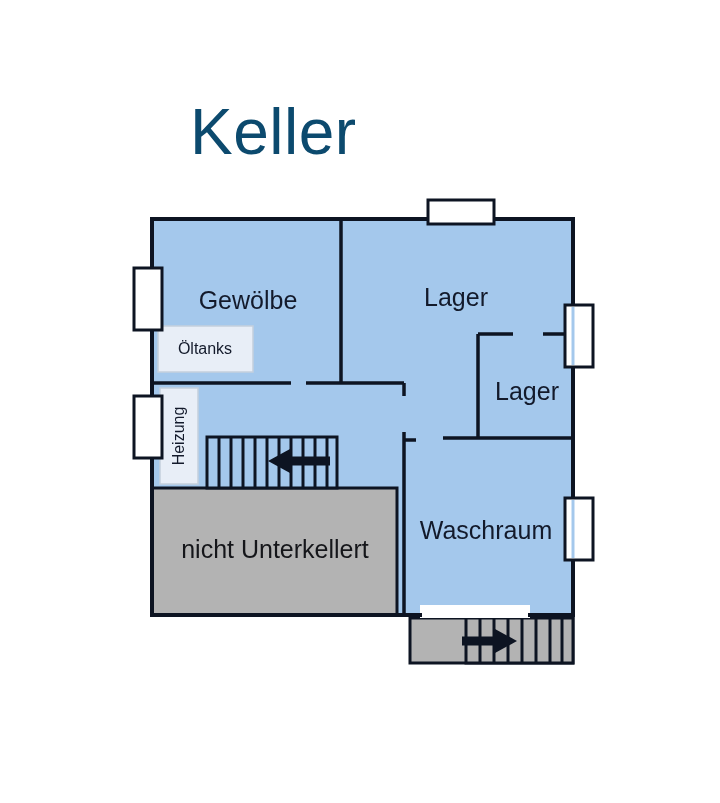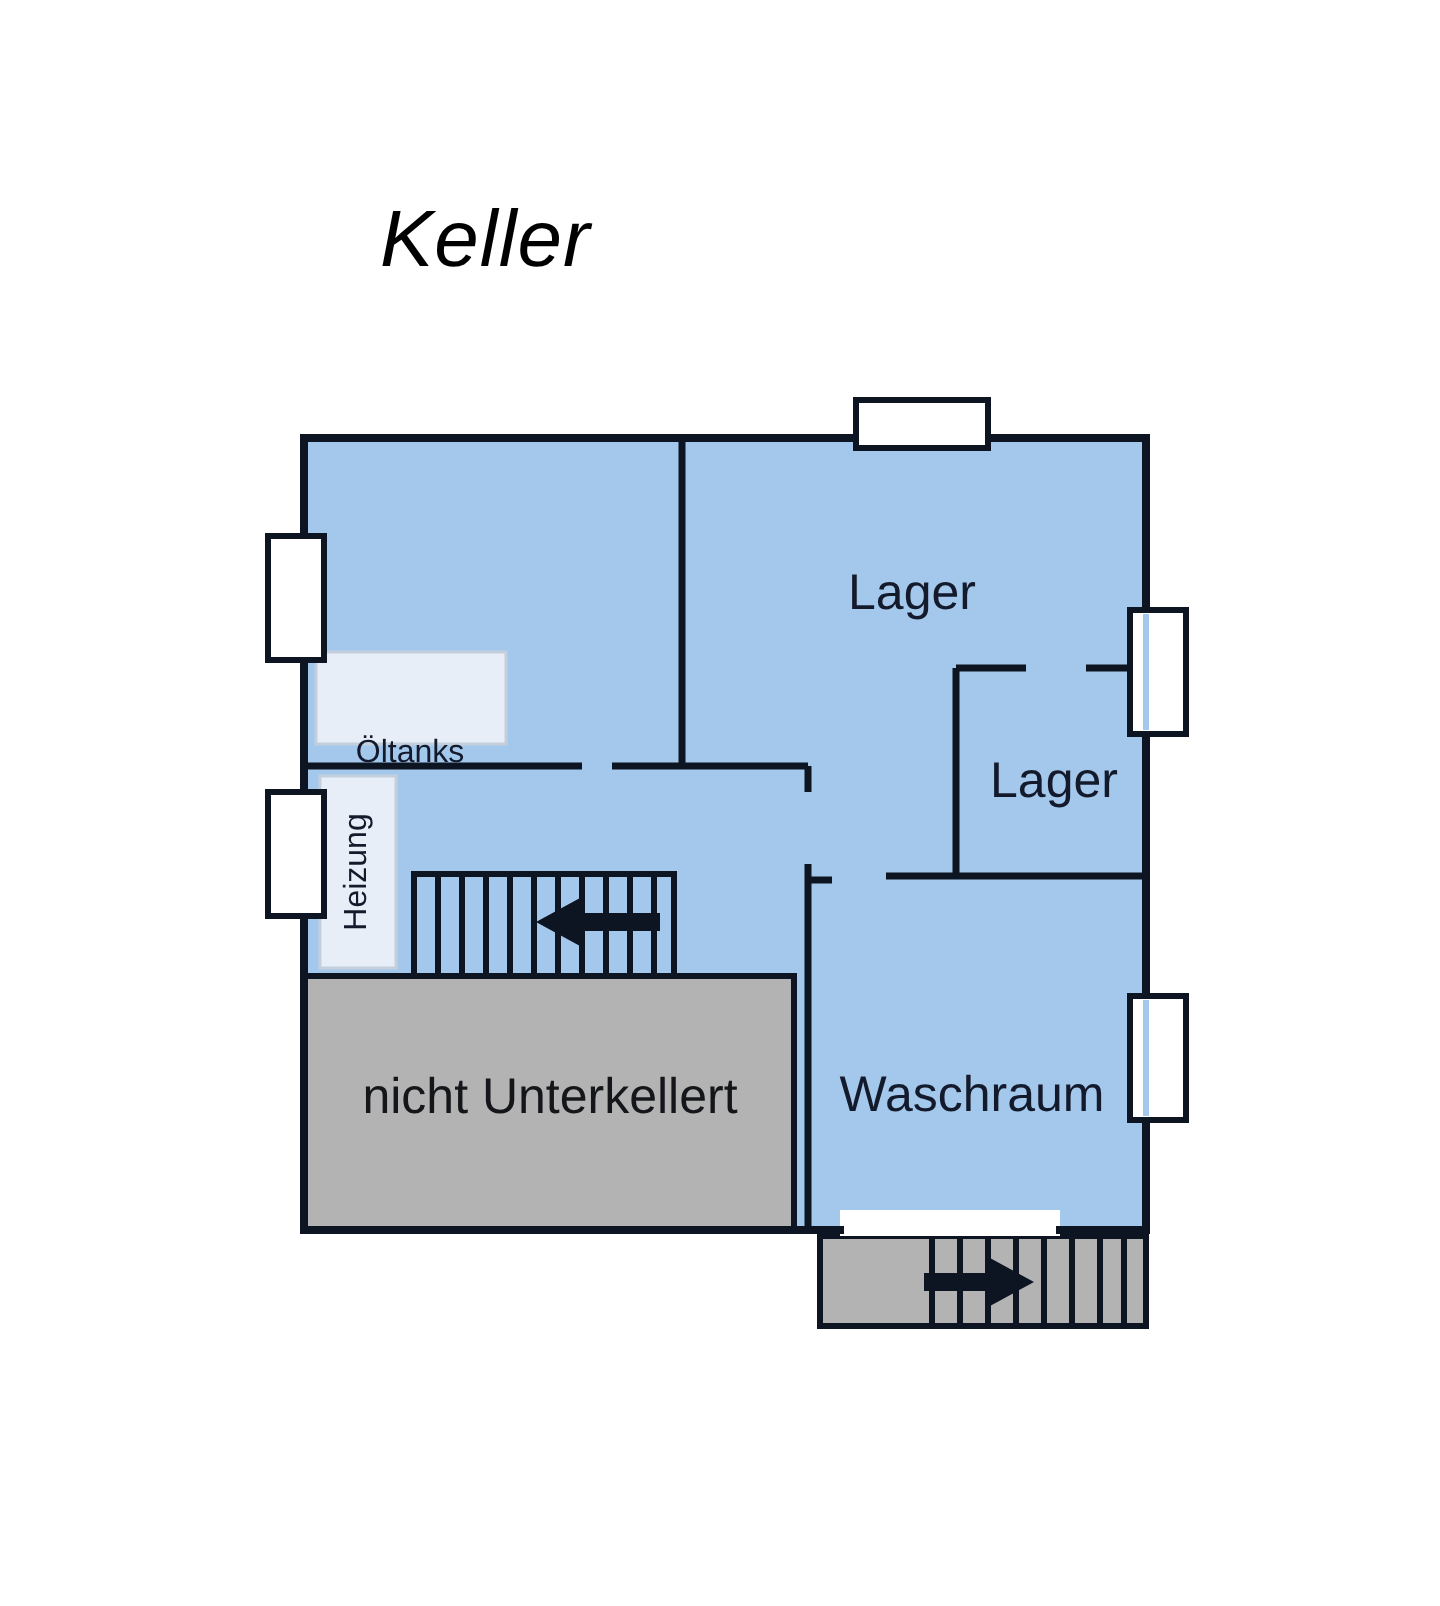--- a/index.html
+++ b/index.html
@@ -16,46 +16,44 @@
   }
   #plan-root {
     position: relative;
     width: 720px;
     height: 803px;
   }
   #plan-title {
     position: absolute;
     left: 190px;
     top: 100px;
-    font-size: 40px;
+    font-size: 64px;
     font-weight: 400;
-    color: #000000;
+    color: #0c4a6e;
     letter-spacing: 0.5px;
     line-height: 1;
     white-space: nowrap;
-    font-style: italic;
   }
   .svg-layer {
     position: absolute;
     left: 0;
     top: 0;
     width: 720px;
     height: 803px;
   }
   .room-label {
     position: absolute;
     color: #131a2b;
     font-size: 25px;
     font-weight: 400;
     white-space: nowrap;
     transform: translate(-50%, -50%);
   }
   .room-label.small {
     font-size: 16px;
-    margin-top: 28px;
   }
   .room-label.gray-area {
     color: #15161a;
     font-size: 25px;
     text-align: center;
   }
   .vert-label {
     position: absolute;
     color: #131a2b;
     font-size: 16px;
@@ -164,26 +162,27 @@
     <g>
       <line x1="152" y1="270" x2="152" y2="328" stroke="#ffffff" stroke-width="3"></line>
       <line x1="152" y1="398" x2="152" y2="456" stroke="#ffffff" stroke-width="3"></line>
       <line x1="430" y1="219" x2="492" y2="219" stroke="#ffffff" stroke-width="3"></line>
       <line x1="573" y1="307" x2="573" y2="365" stroke="#a4c8ec" stroke-width="3"></line>
       <line x1="573" y1="500" x2="573" y2="558" stroke="#a4c8ec" stroke-width="3"></line>
       <line x1="422" y1="615" x2="528" y2="615" stroke="#ffffff" stroke-width="4"></line>
     </g>
   </svg>
 
+  <div class="room-label" style="left:248px; top:300px;">Gewölbe</div>
 
   <div class="room-label" style="left:456px; top:297px;">Lager</div>
 
   <div class="room-label" style="left:527px; top:391px;">Lager</div>
 
-  <div class="room-label" style="left:486px; top:548px;">Waschraum</div>
+  <div class="room-label" style="left:486px; top:530px;">Waschraum</div>
 
   <div class="room-label gray-area" style="left:275px; top:549px;">nicht Unterkellert</div>
 
   <div class="room-label small" style="left:205px; top:349px;">Öltanks</div>
 
   <div class="vert-label" style="left:179px; top:436px; transform:translate(-50%,-50%) rotate(-90deg);">Heizung</div>
 
 </div>
 
 </body></html>

